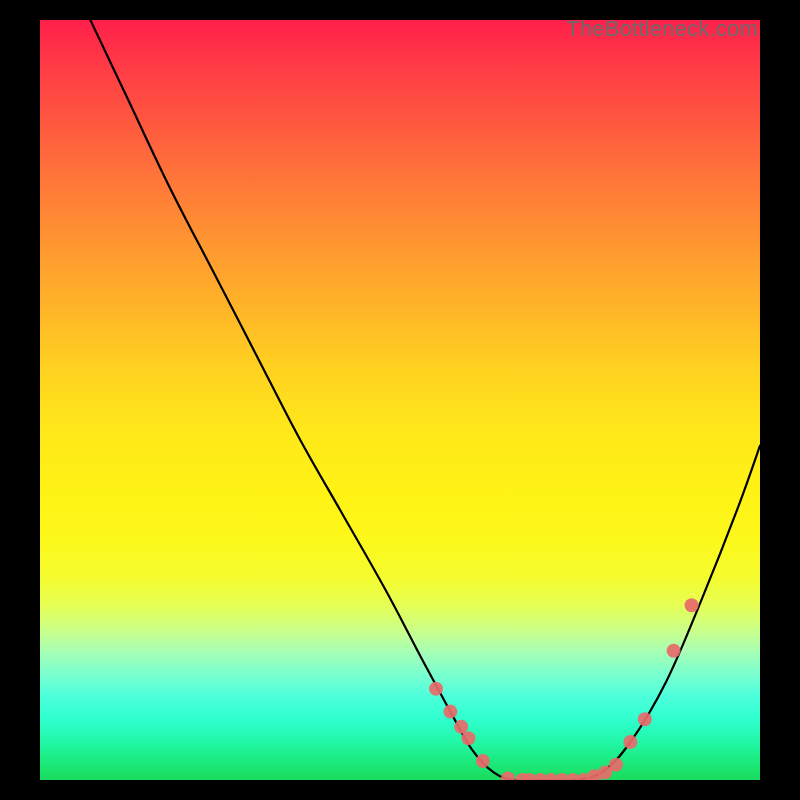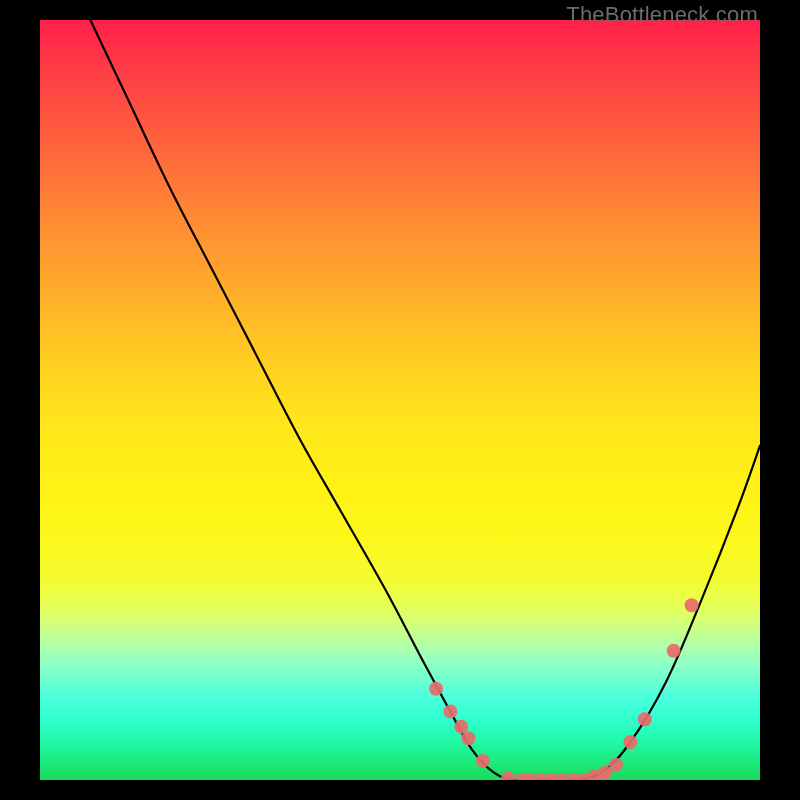--- a/index.html
+++ b/index.html
@@ -41,21 +41,21 @@
       #7bffce 86%,
       #4dffdc 89%,
       #2fffcf 92%,
       #21f7a6 95%,
       #1ce877 98%,
       #1adb5c 100%
     );
   }
   .attribution {
     position: absolute;
-    top: 2px;
+    top: 16px;
     right: 42px;
     color: #6b6b6b;
     font-size: 22px;
     font-weight: 500;
     letter-spacing: 0.2px;
     z-index: 5;
   }
   svg.curve {
     position: absolute;
     left: 0;

